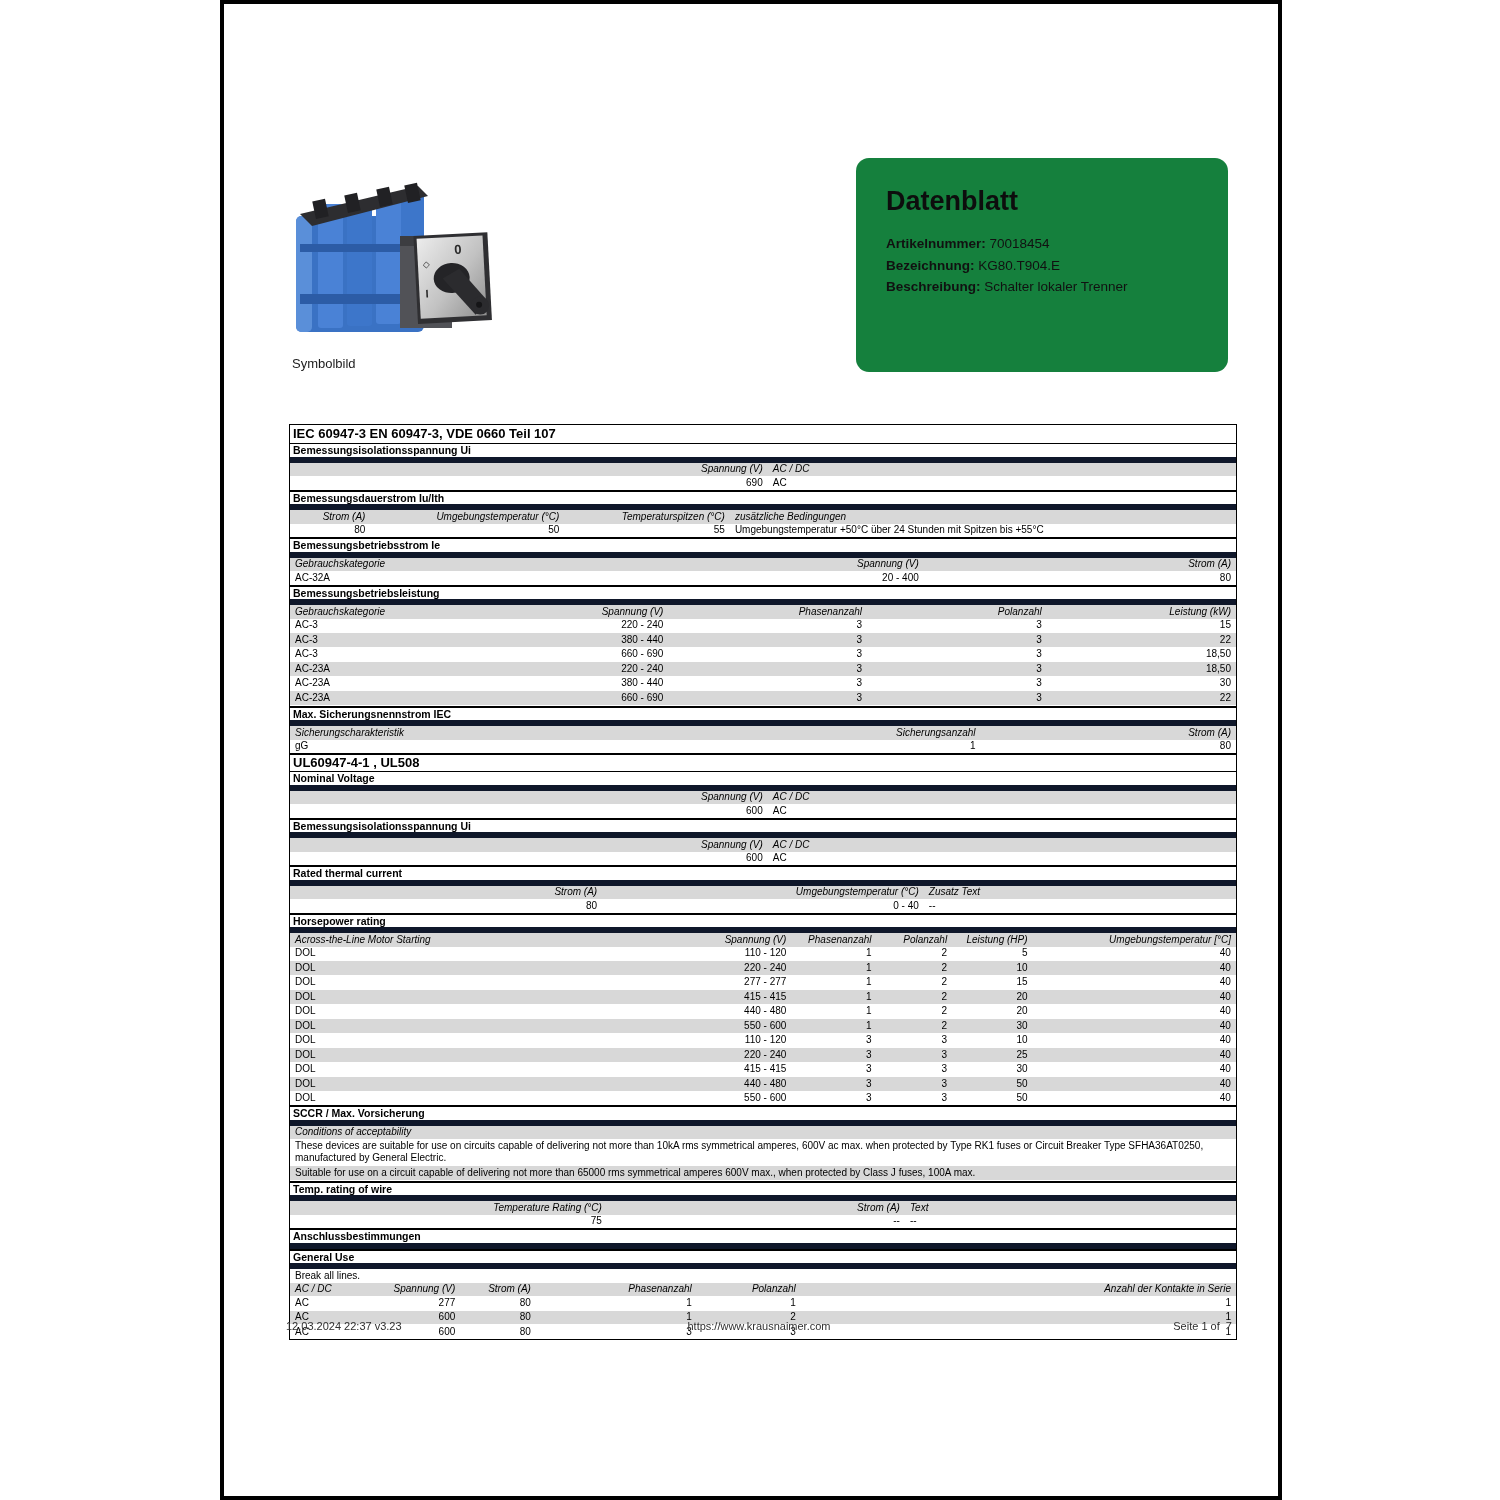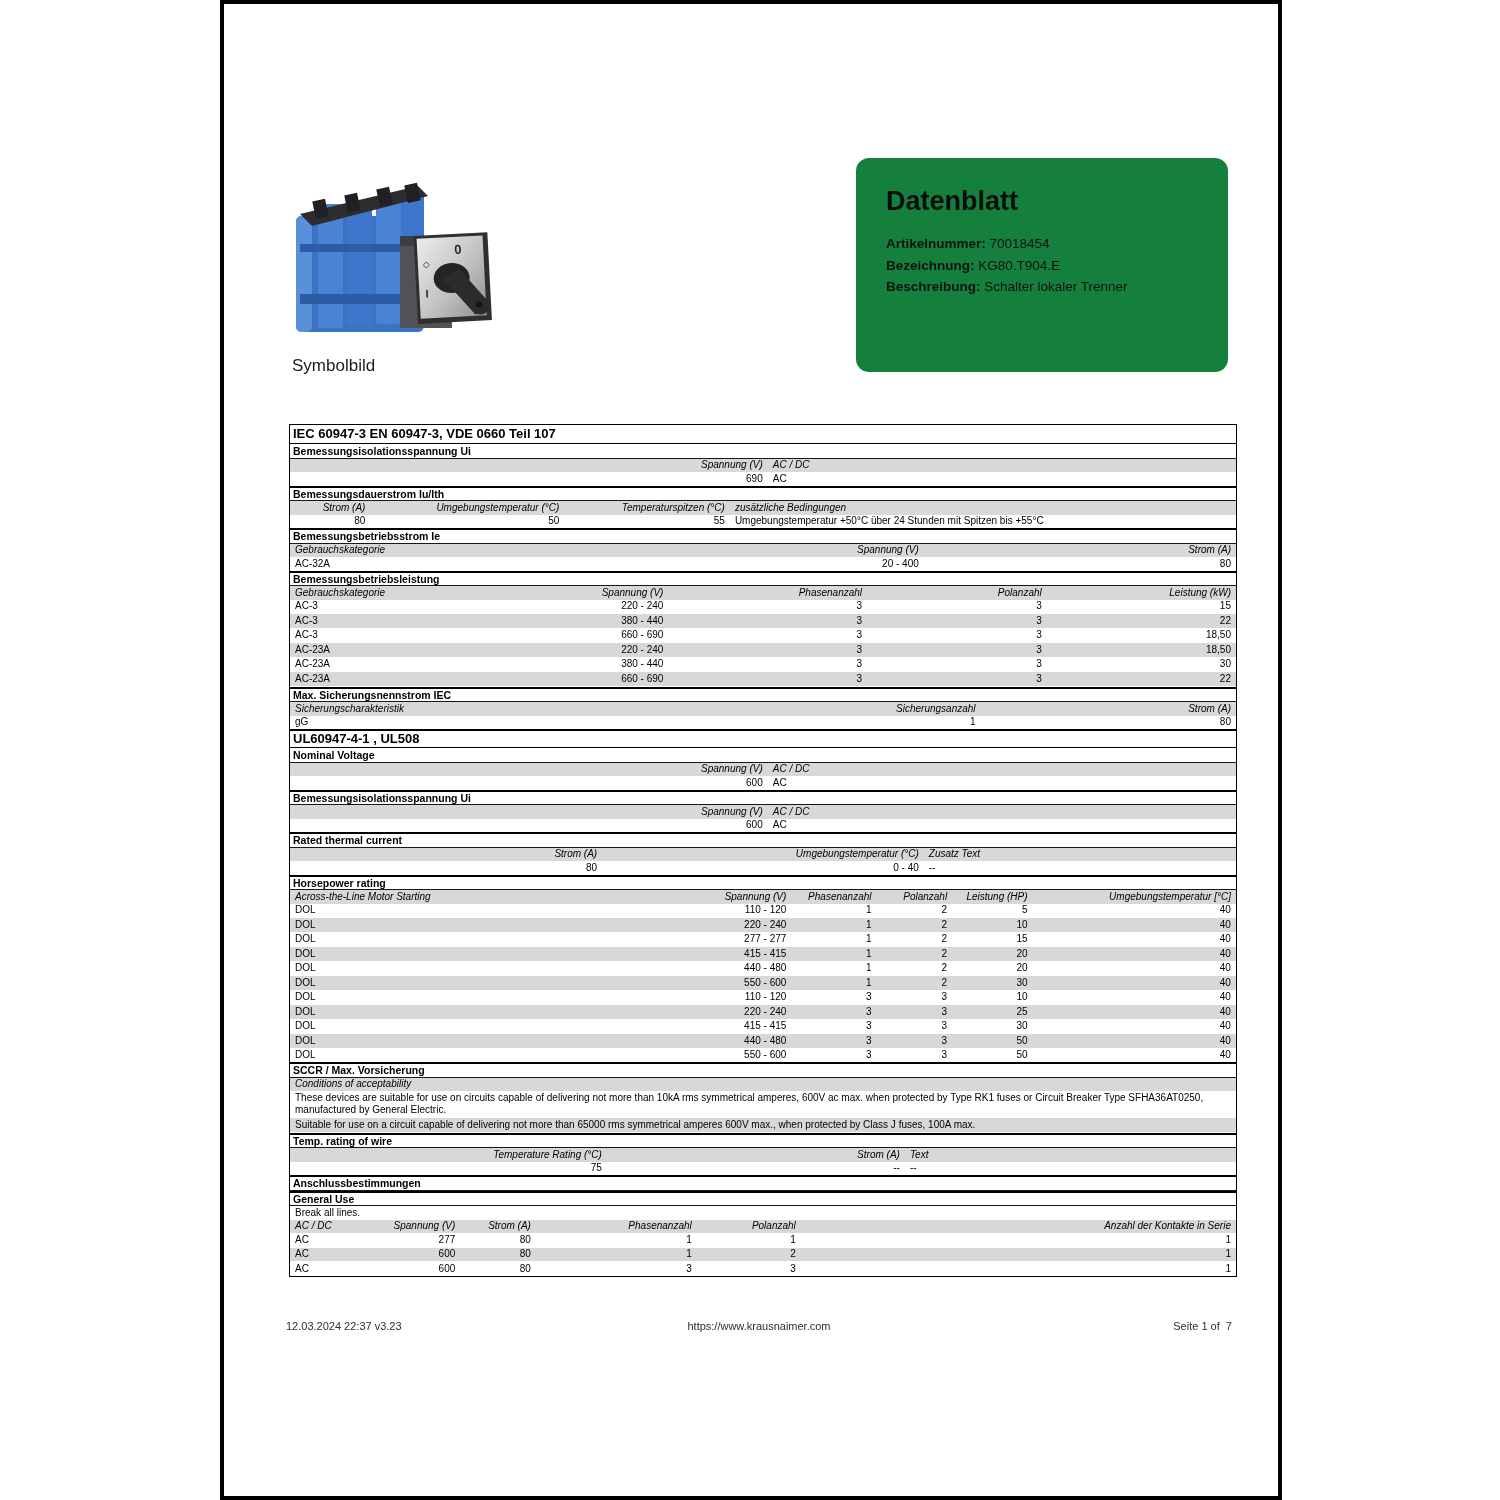--- a/index.html
+++ b/index.html
@@ -8,38 +8,38 @@
   .frame{position:absolute;left:220px;top:0;width:1062px;height:1500px;
          border:4px solid #000;box-sizing:border-box;background:#fff;}
 
   
   .brand{position:absolute;left:74px;top:58px;display:flex;align-items:center;}
   .brand svg{display:block;}
   .brand-text{margin-left:22px;font-size:32px;font-weight:400;color:#5d6064;letter-spacing:0.5px;}
 
   
   .product{position:absolute;left:64px;top:170px;width:210px;height:178px;}
-  .caption{position:absolute;left:68px;top:352px;font-size:17px;color:#1c1c1c;}
+  .caption{position:absolute;left:68px;top:352px;font-size:13px;color:#1c1c1c;}
 
   
   .infobox{position:absolute;left:632px;top:154px;width:372px;height:214px;
            background:#15803d;border-radius:13px;box-sizing:border-box;padding:28px 30px;}
   .infobox h1{margin:0 0 16px 0;font-size:27px;font-weight:bold;color:#0d0d0d;}
   .infofield{font-size:13.5px;line-height:21.5px;color:#111;}
   .infofield b{font-weight:bold;}
 
   
   .spec-table{position:absolute;left:65px;top:420px;width:948px;
               border:1.5px solid #000;box-sizing:border-box;font-size:10px;background:#fff;}
   .trow{display:flex;align-items:center;min-height:13.5px;line-height:12.5px;box-sizing:border-box;}
   .trow.chapter{font-weight:bold;font-size:13px;min-height:19px;padding:1px 3px;
                 border-bottom:1px solid #000;}
   .trow.chapter.thick{border-top:2.5px solid #000;}
   .trow.sec{font-weight:bold;font-size:10.5px;min-height:14.5px;padding:0 3px;
-            border-top:2.5px solid #000;border-bottom:1px solid #0f172a;}
+            border-top:2.5px solid #000;border-bottom:6px solid #0f172a;}
   .trow.sec.flat{border-top:none;}
   .trow.ghead{background:#d8d8d8;font-style:italic;}
   .trow.gray{background:#d8d8d8;border-top:1px solid #fff;border-bottom:1px solid #fff;}
   .tcell{padding:0.5px 5px;box-sizing:border-box;}
 
   
   .footer{position:absolute;left:62px;right:46px;top:1316px;height:15px;font-size:11px;color:#2e2e2e;}
   .footer .f-left{position:absolute;left:0;top:0;}
   .footer .f-center{position:absolute;left:0;right:0;top:0;text-align:center;}
   .footer .f-right{position:absolute;right:0;top:0;}

